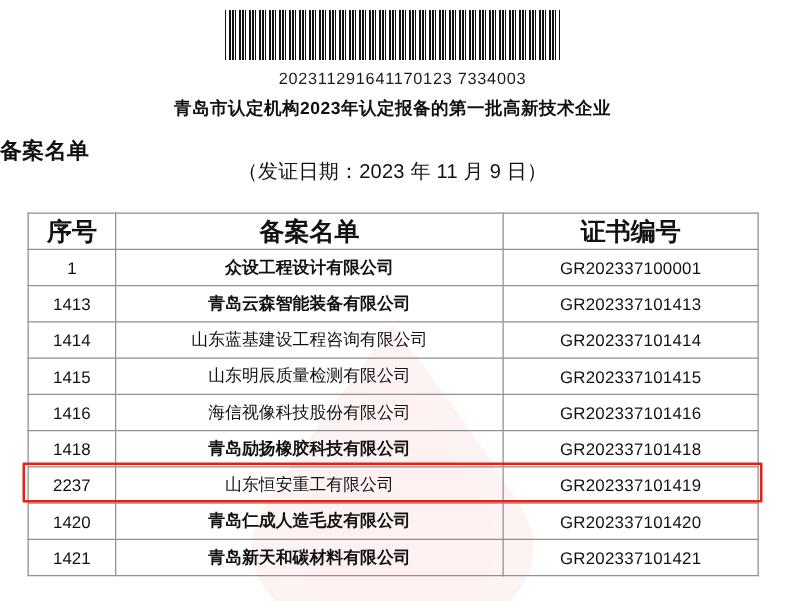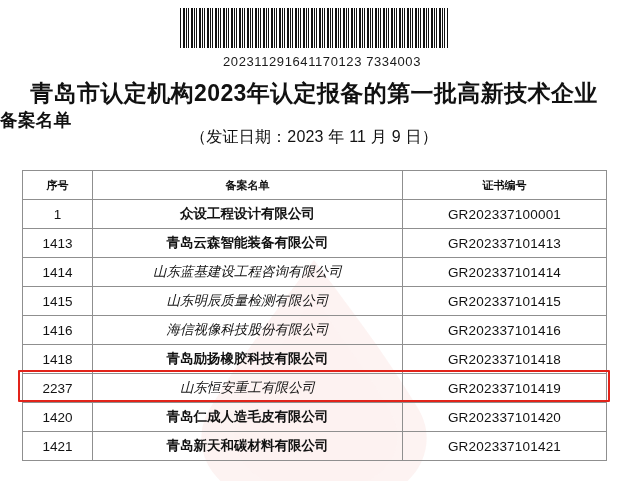--- a/index.html
+++ b/index.html
@@ -57,21 +57,21 @@
     color: #1a1a1a;
     font-family: "Liberation Sans", sans-serif;
     margin-left: 16px;
   }
   .doc-title {
     position: absolute;
     left: 0;
     right: 0;
     top: 78px;
     text-align: center;
-    font-size: 23px;
+    font-size: 14px;
     font-weight: bold;
     color: #111111;
     letter-spacing: 0.4px;
   }
   .doc-title-line2 {
     position: absolute;
     left: 0;
     right: 0;
     top: 108px;
     text-align: left;
@@ -105,29 +105,29 @@
     height: 28px;
     text-align: center;
     vertical-align: middle;
     font-size: 13.5px;
     color: #121212;
     padding: 0;
     background: transparent;
   }
   table.listing th {
     font-weight: bold;
-    font-size: 11px;
+    font-size: 20px;
   }
   col.c-seq { width: 70px; }
   col.c-name { width: 310px; }
   col.c-cert { width: 204px; }
   td.seq { font-size: 13px; }
   td.name { font-weight: bold; font-size: 14px; }
   td.cert { font-size: 13.5px; letter-spacing: 0.2px; }
-  tr.plain td.name { font-weight: normal; font-style: italic; }
+  tr.plain td.name { font-weight: normal; }
   
   .highlight-box {
     position: absolute;
     left: 18px;
     top: 370px;
     width: 592px;
     height: 32px;
     border: 2px solid #e2231a;
     box-sizing: border-box;
     pointer-events: none;

